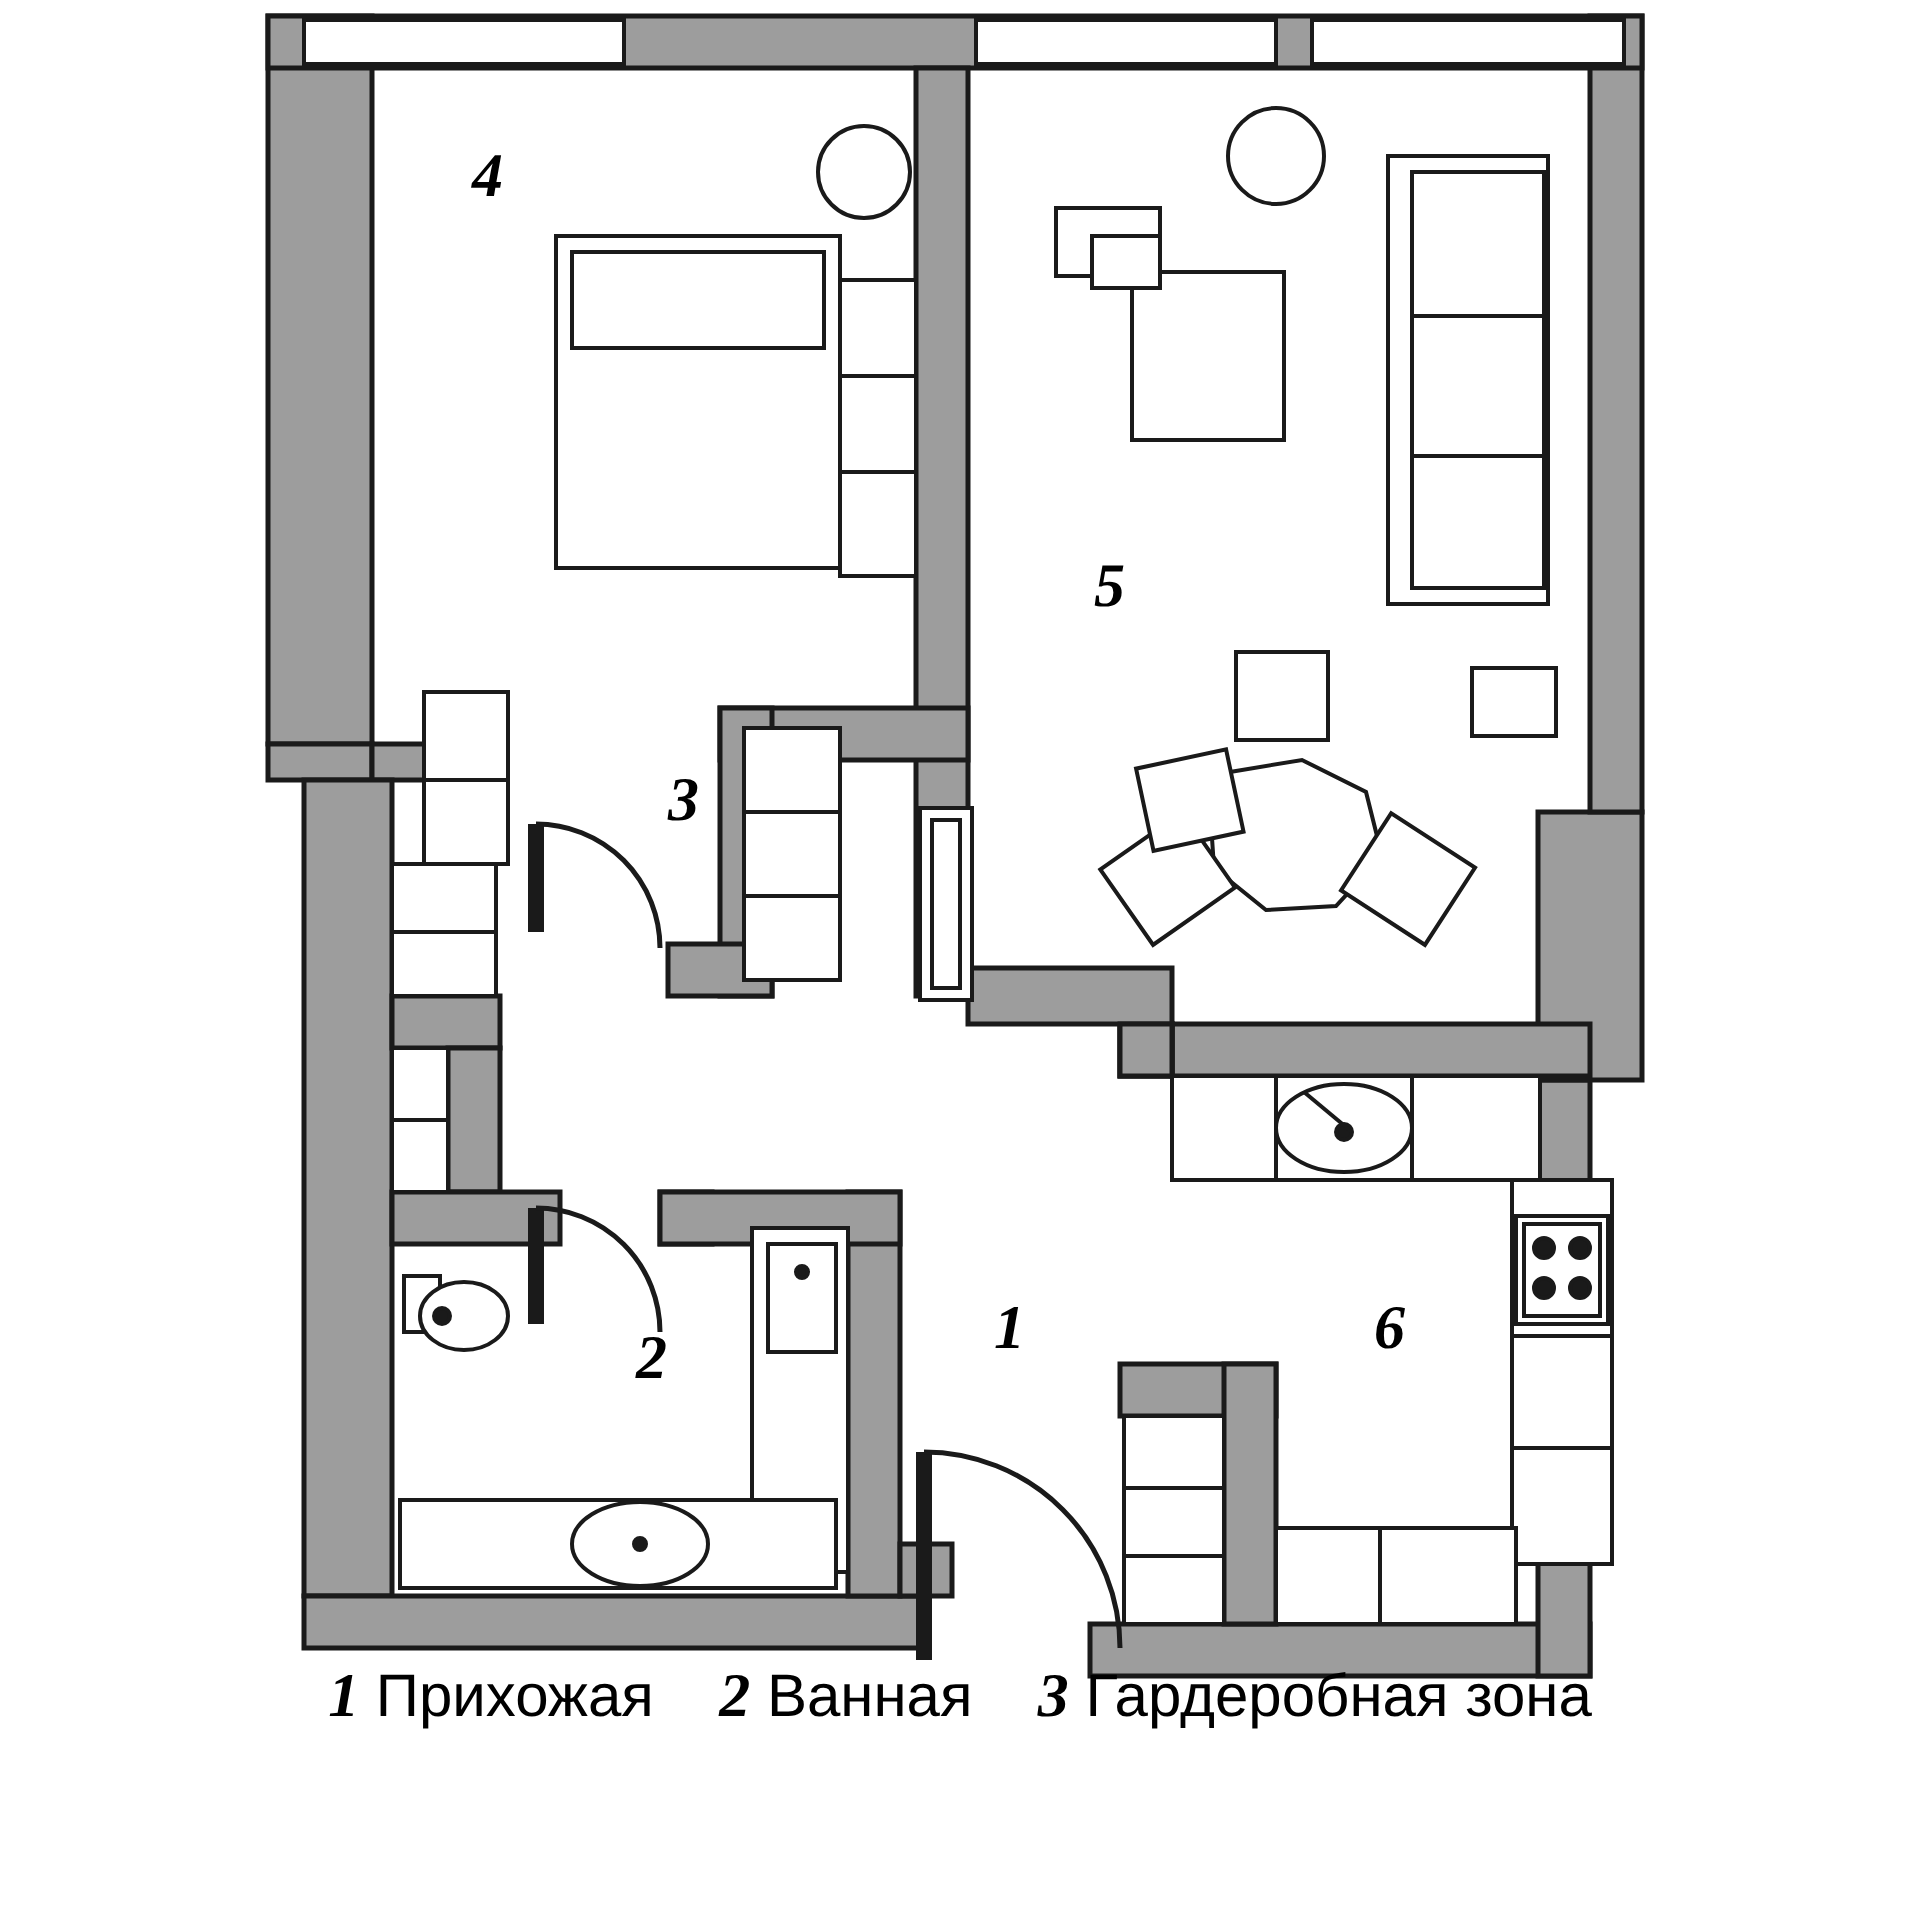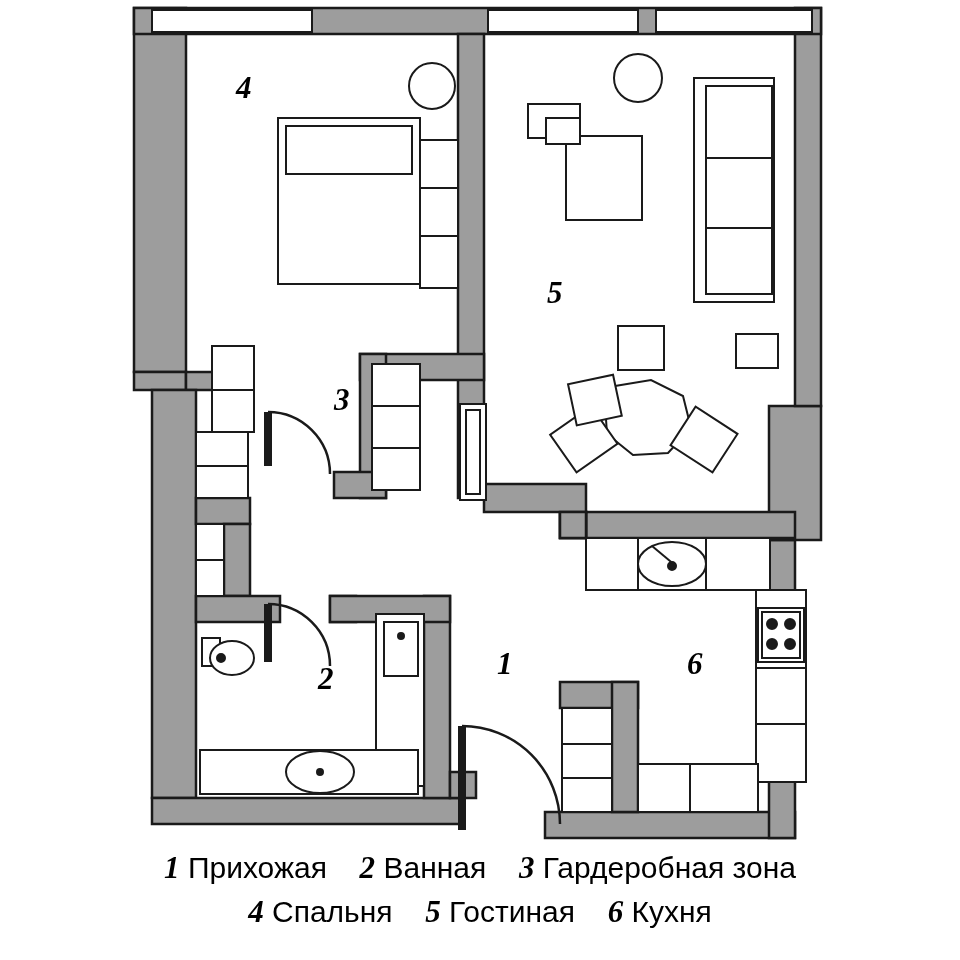--- a/index.html
+++ b/index.html
@@ -30,21 +30,21 @@
     font-weight: bold;
     font-style: italic;
     font-size: 31px;
     color: #000000;
     line-height: 1;
     user-select: none;
   }
   .legend {
     position: absolute;
     left: 0;
-    top: 846px;
+    top: 826px;
     width: 960px;
     text-align: center;
     color: #000000;
   }
   .legend-line {
     font-size: 30px;
     line-height: 44px;
     white-space: nowrap;
   }
   .legend-num {
@@ -248,25 +248,15 @@
     <div class="legend-line">
       <span class="legend-num">1</span>
       <span class="legend-label">Прихожая</span>
       <span class="legend-sep"></span>
       <span class="legend-num">2</span>
       <span class="legend-label">Ванная</span>
       <span class="legend-sep"></span>
       <span class="legend-num">3</span>
       <span class="legend-label">Гардеробная зона</span>
     </div>
-    <div class="legend-line">
-      <span class="legend-num">4</span>
-      <span class="legend-label">Спальня</span>
-      <span class="legend-sep"></span>
-      <span class="legend-num">5</span>
-      <span class="legend-label">Гостиная</span>
-      <span class="legend-sep"></span>
-      <span class="legend-num">6</span>
-      <span class="legend-label">Кухня</span>
-    </div>
   </div>
 
 </div>
 
 </body></html>

